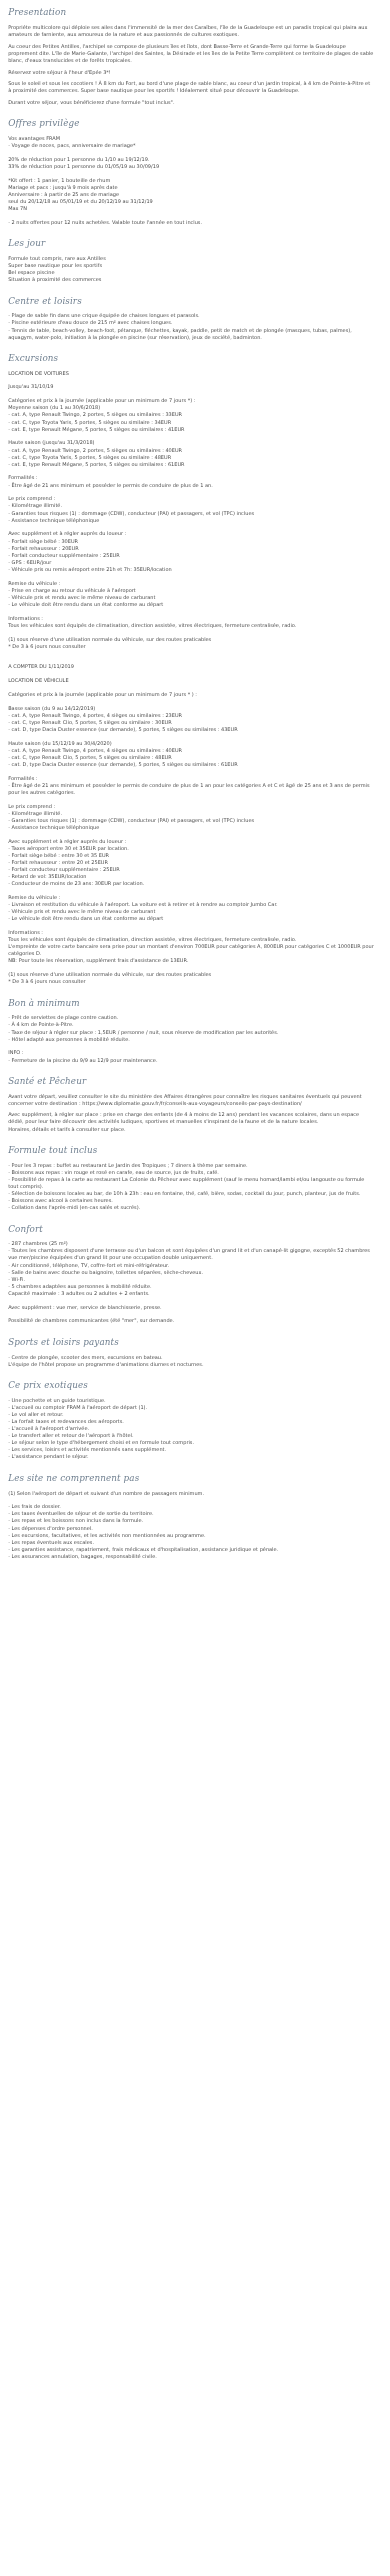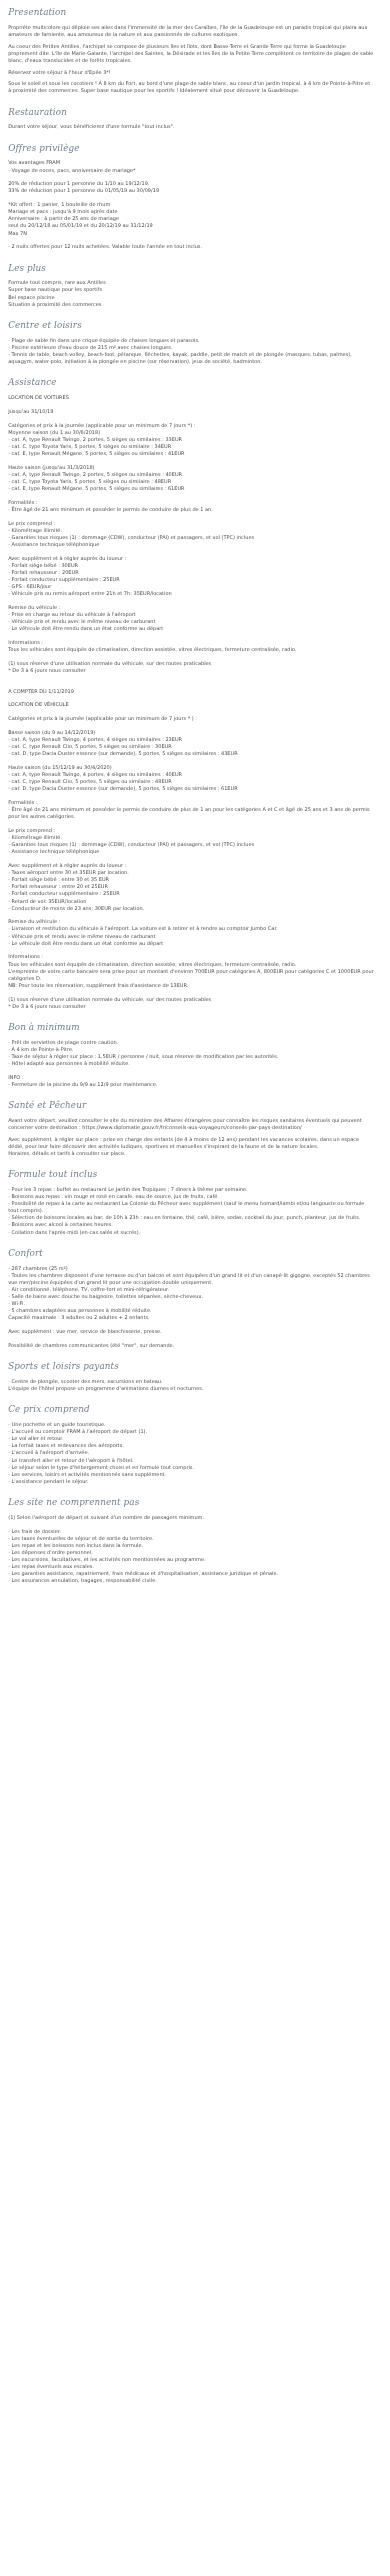--- a/index.html
+++ b/index.html
@@ -52,54 +52,53 @@
 
 <div class="page">
   <div id="content">
       <h2 class="section first">Presentation</h2>
       <div class="flow">
         <p class="para">Propriéte multicolore qui déploie ses ailes dans l'immensité de la mer des Caraïbes, l'île de la Guadeloupe est un paradis tropical qui plaira aux amateurs de farniente, aux amoureux de la nature et aux passionnés de cultures exotiques.</p>
         <p class="para">Au coeur des Petites Antilles, l'archipel se compose de plusieurs îles et îlots, dont Basse-Terre et Grande-Terre qui forme la Guadeloupe proprement dite. L'île de Marie-Galante, l'archipel des Saintes, la Désirade et les îles de la Petite Terre complètent ce territoire de plages de sable blanc, d'eaux translucides et de forêts tropicales.</p>
         <p class="para">Réservez votre séjour à l'heur d'Epée 3*!</p>
         <p class="para">Sous le soleil et sous les cocotiers ! À 8 km du Fort, au bord d'une plage de sable blanc, au coeur d'un jardin tropical, à 4 km de Pointe-à-Pitre et à proximité des commerces. Super base nautique pour les sportifs ! Idéalement situé pour découvrir la Guadeloupe.</p>
       </div>
-      <h2 class="section">Restauration</h2>
       <div class="flow">
         <p class="para">Durant votre séjour, vous bénéficierez d'une formule "tout inclus".</p>
       </div>
       <h2 class="section">Offres privilège</h2>
       <div class="flow">
         <div class="line">Vos avantages FRAM</div>
         <div class="line">- Voyage de noces, pacs, anniversaire de mariage*</div>
         <div class="line"></div>
         <div class="line">20% de réduction pour 1 personne du 1/10 au 19/12/19.</div>
         <div class="line">33% de réduction pour 1 personne du 01/05/19 au 30/09/19</div>
         <div class="line"></div>
         <div class="line">*Kit offert : 1 panier, 1 bouteille de rhum</div>
         <div class="line">Mariage et pacs : jusqu'à 9 mois après date</div>
         <div class="line">Anniversaire : à partir de 25 ans de mariage</div>
         <div class="line">seul du 20/12/18 au 05/01/19 et du 20/12/19 au 31/12/19</div>
         <div class="line">Max 7N</div>
         <div class="line"></div>
         <div class="line">- 2 nuits offertes pour 12 nuits achetées. Valable toute l'année en tout inclus.</div>
       </div>
-      <h2 class="section">Les plus</h2>
+      <h2 class="section">Les jour</h2>
       <div class="flow">
         <div class="line">Formule tout compris, rare aux Antilles</div>
         <div class="line">Super base nautique pour les sportifs</div>
         <div class="line">Bel espace piscine</div>
         <div class="line">Situation à proximité des commerces</div>
       </div>
       <h2 class="section">Centre et loisirs</h2>
       <div class="flow">
         <div class="line">- Plage de sable fin dans une crique équipée de chaises longues et parasols.</div>
         <div class="line">- Piscine extérieure d'eau douce de 215 m² avec chaises longues.</div>
         <div class="line">- Tennis de table, beach-volley, beach-foot, pétanque, fléchettes, kayak, paddle, petit de match et de plongée (masques, tubas, palmes), aquagym, water-polo, initiation à la plongée en piscine (sur réservation), jeux de société, badminton.</div>
       </div>
-      <h2 class="section">Assistance</h2>
+      <h2 class="section">Excursions</h2>
       <div class="flow">
         <div class="line">LOCATION DE VOITURES</div>
         <div class="line"></div>
         <div class="line">Jusqu'au 31/10/19</div>
         <div class="line"></div>
         <div class="line">Catégories et prix à la journée (applicable pour un minimum de 7 jours *) :</div>
         <div class="line">Moyenne saison (du 1 au 30/6/2018)</div>
         <div class="line">- cat. A, type Renault Twingo, 2 portes, 5 sièges ou similaires : 33EUR</div>
         <div class="line">- cat. C, type Toyota Yaris, 5 portes, 5 sièges ou similaire : 34EUR</div>
         <div class="line">- cat. E, type Renault Mégane, 5 portes, 5 sièges ou similaires : 41EUR</div>
@@ -222,21 +221,21 @@
         <div class="line"></div>
         <div class="line">Possibilité de chambres communicantes (été "mer", sur demande.</div>
       </div>
       <h2 class="section">Sports et loisirs payants</h2>
       <div class="flow">
         <div class="line">- Centre de plongée, scooter des mers, excursions en bateau.</div>
       </div>
       <div class="flow">
         <div class="line">L'équipe de l'hôtel propose un programme d'animations diurnes et nocturnes.</div>
       </div>
-      <h2 class="section">Ce prix comprend</h2>
+      <h2 class="section">Ce prix exotiques</h2>
       <div class="flow">
         <div class="line">- Une pochette et un guide touristique.</div>
         <div class="line">- L'accueil ou comptoir FRAM à l'aéroport de départ (1).</div>
         <div class="line">- Le vol aller et retour.</div>
         <div class="line">- La forfait taxes et redevances des aéroports.</div>
         <div class="line">- L'accueil à l'aéroport d'arrivée.</div>
         <div class="line">- Le transfert aller et retour de l'aéroport à l'hôtel.</div>
         <div class="line">- Le séjour selon le type d'hébergement choisi et en formule tout compris.</div>
         <div class="line">- Les services, loisirs et activités mentionnés sans supplément.</div>
         <div class="line">- L'assistance pendant le séjour.</div>

